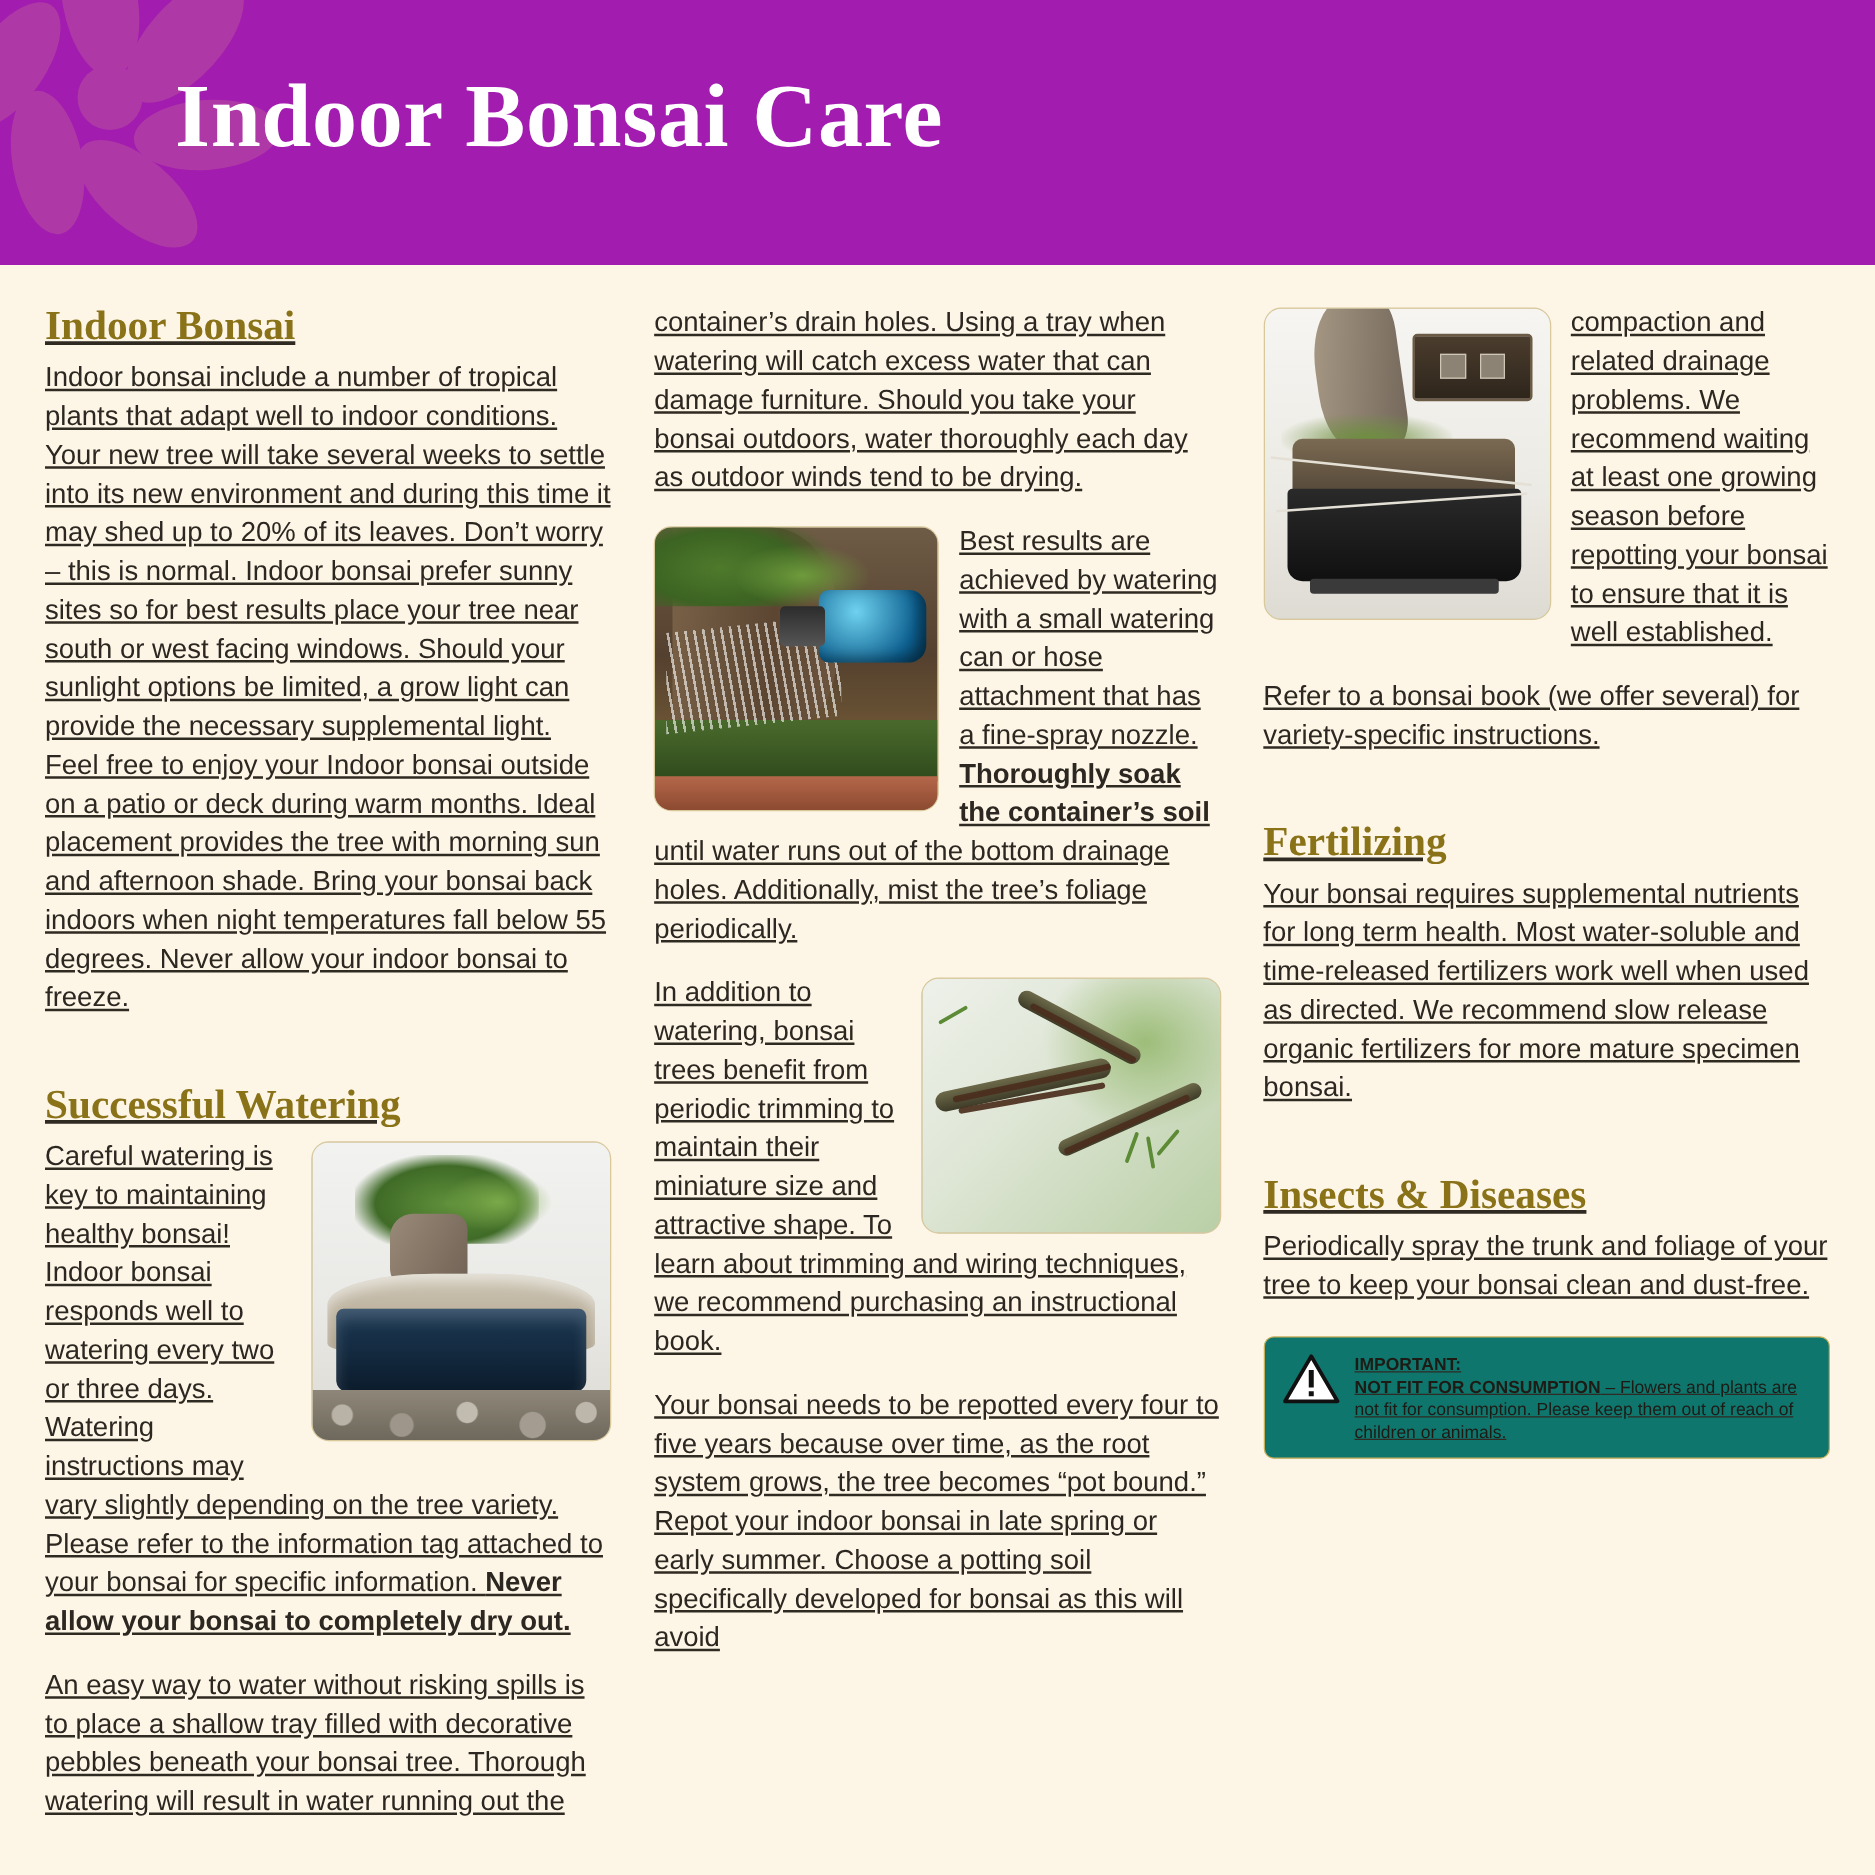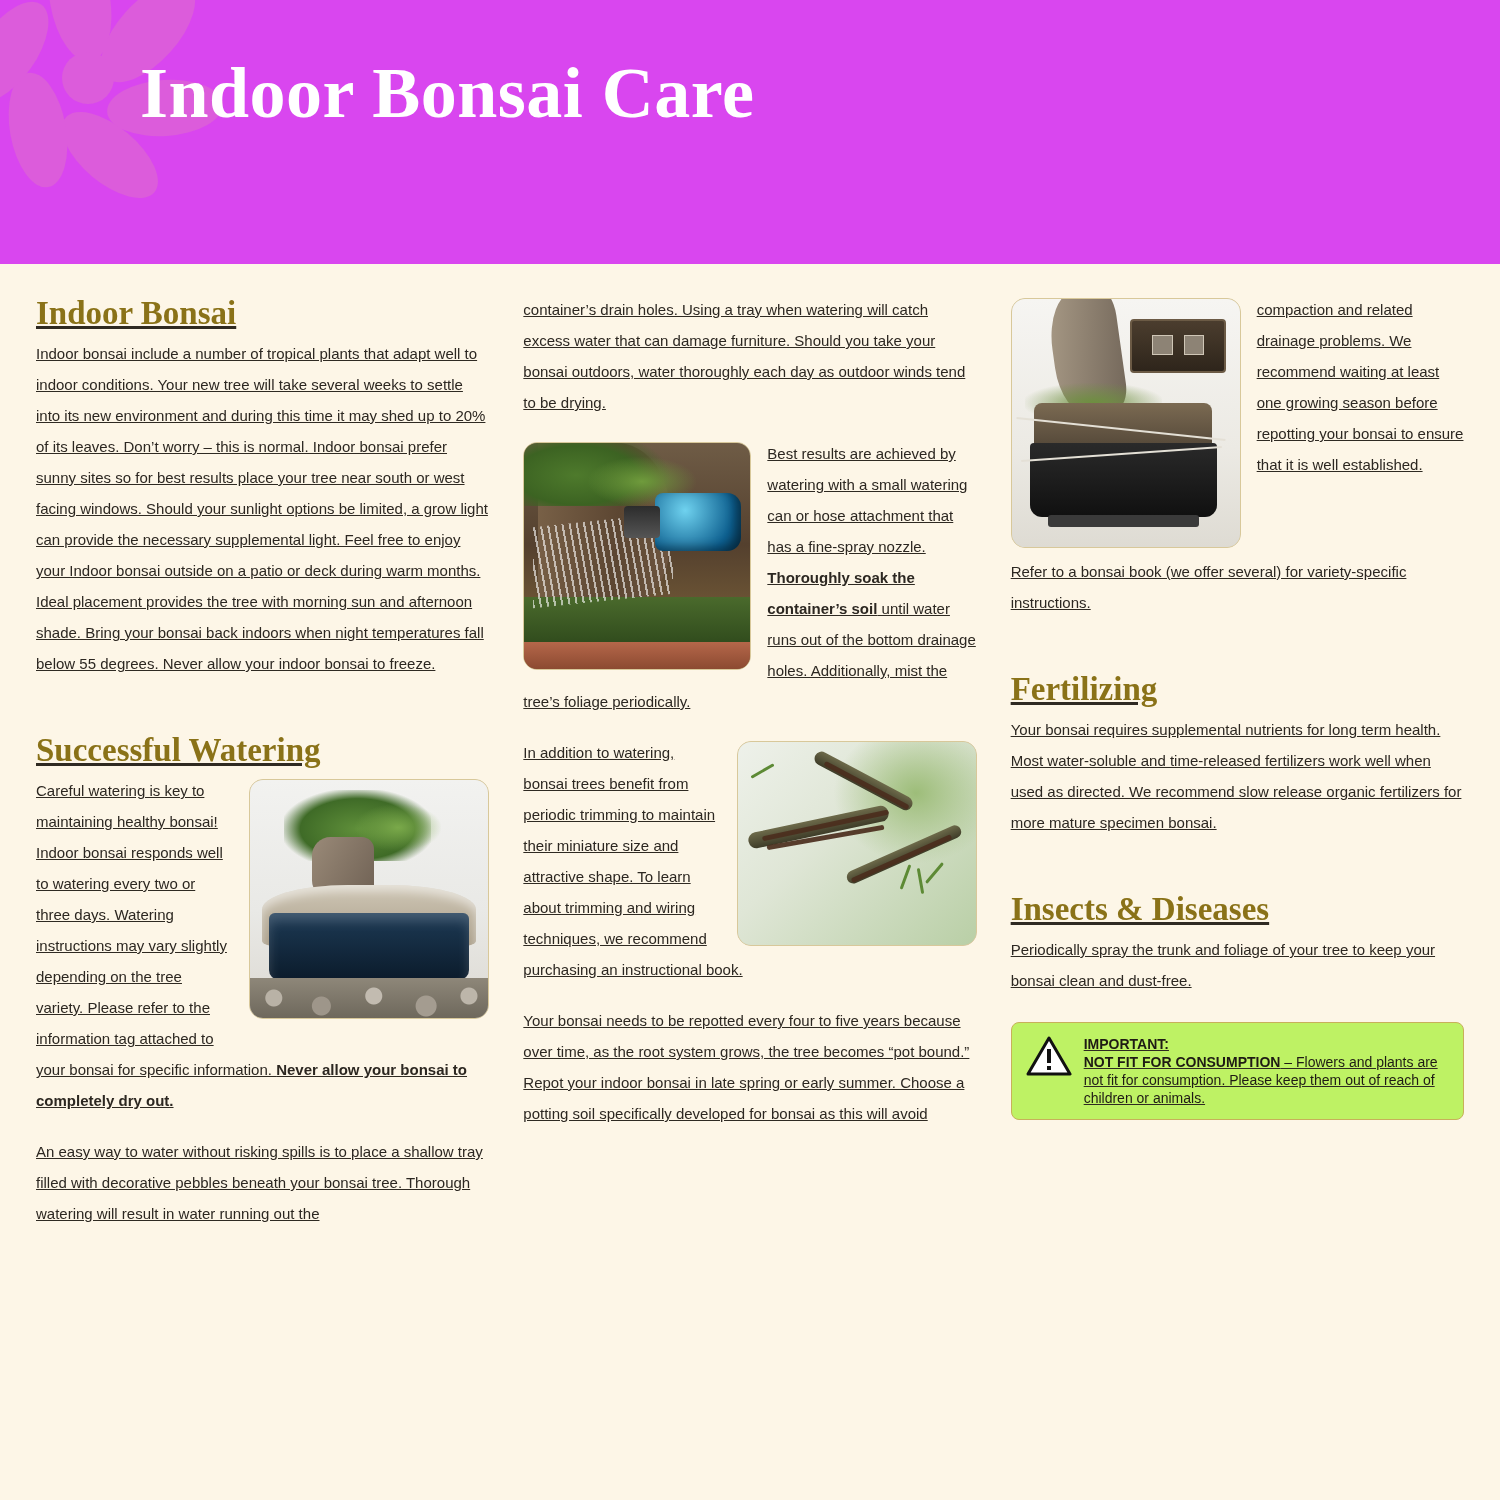--- a/index.html
+++ b/index.html
@@ -8,22 +8,22 @@
     width: 1500px; height: 1500px;
     background: #fdf6e7;
     font-family: "Liberation Sans", sans-serif;
     color: #2f2a22;
     overflow: hidden;
   }
 
   
   .header {
     position: relative;
-    height: 264px;
-    background: #d946ef;
+    height: 212px;
+    background: #a21caf;
     overflow: hidden;
   }
   .header .petals {
     position: absolute;
     left: -40px; top: -60px;
     width: 330px; height: 330px;
     opacity: .30;
   }
   .header h1 {
     position: absolute;
@@ -40,21 +40,21 @@
   
   .page {
     display: flex;
     gap: 34px;
     padding: 30px 36px 0 36px;
     text-decoration: underline;
   }
   .col { width: 455px; }
   .col p {
     margin: 0 0 20px 0;
-    font-size: 15px;
+    font-size: 22px;
     line-height: 31px;
     color: #2c2721;
   }
   h2 {
     font-family: "Liberation Serif", serif;
     font-weight: bold;
     font-size: 33px;
     line-height: 38px;
     color: #8a7218;
     margin: 0 0 6px 0;
@@ -151,21 +151,21 @@
       background:linear-gradient(180deg,#4b3d2e,#2e251b); border:2px solid #6b5a45; border-radius:4px; }
   .ph-repot .tray .sq { position:absolute; top:28%; width:22%; height:40%;
       background:#8d8375; border:1px solid #cfc6b6; }
   .ph-repot .wireline { position:absolute; height:2px; background:#e4e0d6; }
 
   
   .important {
     margin-top: 26px;
     border: 1px solid #c8b05a;
     border-radius: 8px;
-    background: #bef264;
+    background: #0f766e;
     padding: 12px 14px;
     display: flex;
     gap: 12px;
     align-items: flex-start;
   }
   .important .warn {
     flex: 0 0 auto;
     width: 46px; height: 42px;
     position: relative;
   }

